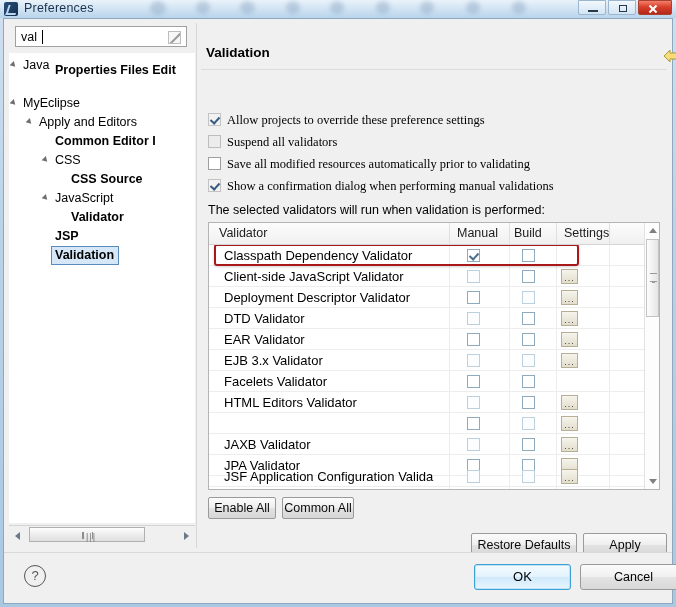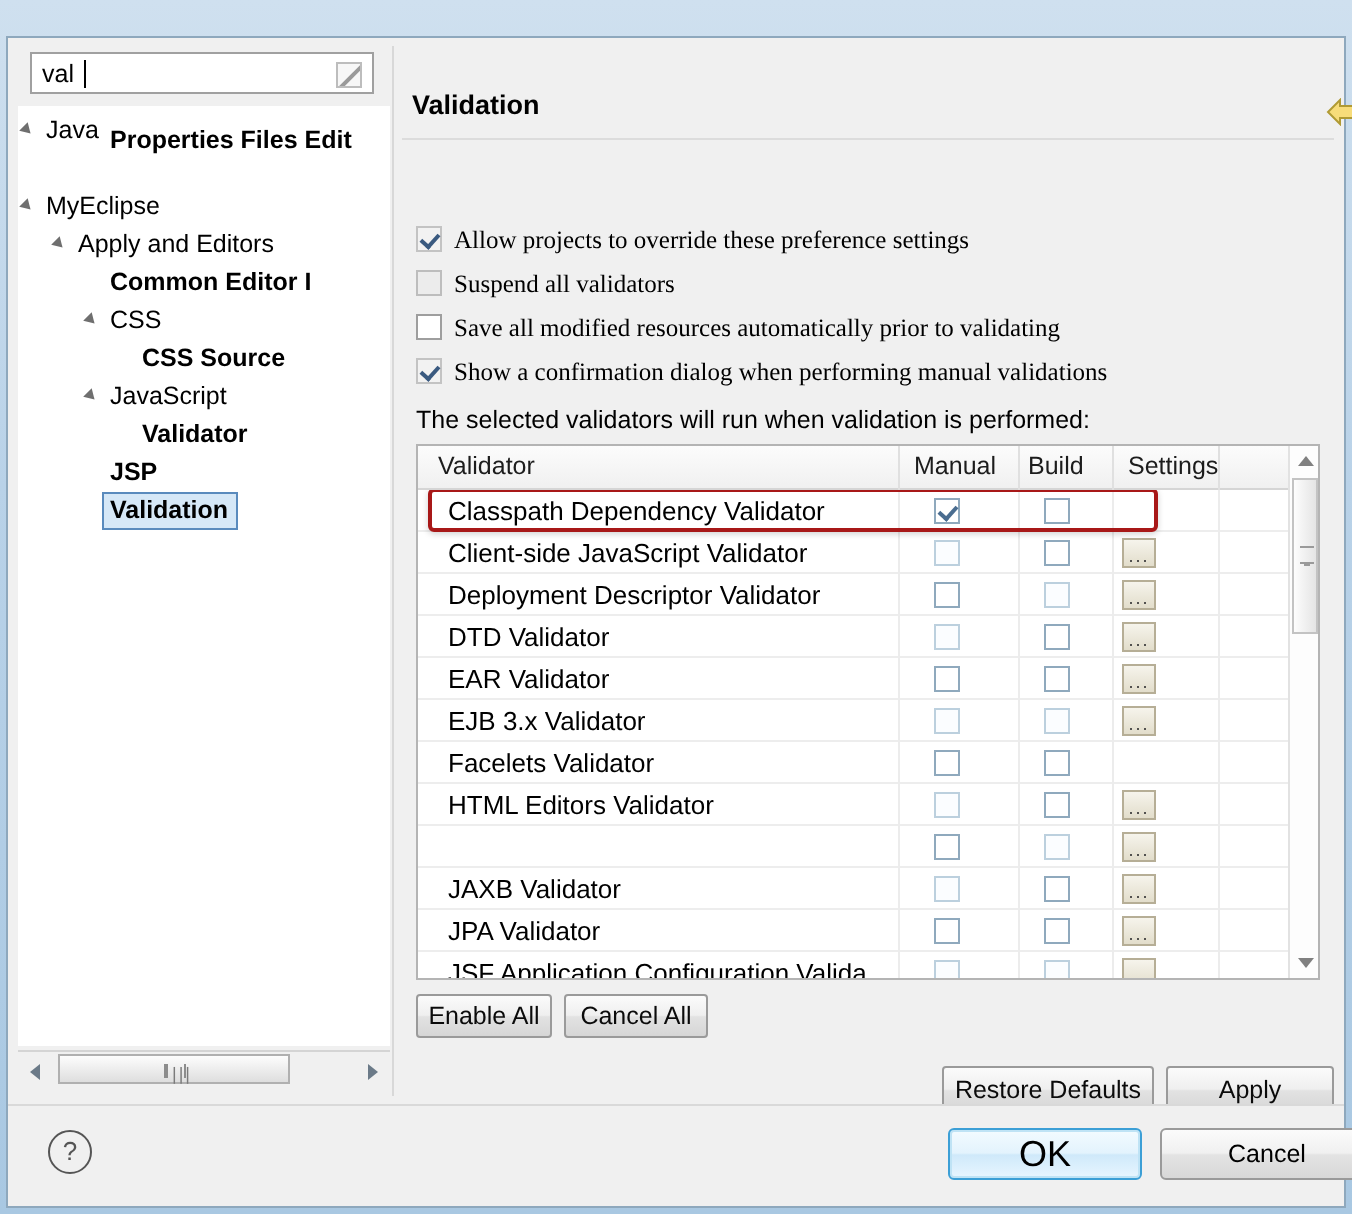--- a/index.html
+++ b/index.html
@@ -258,37 +258,62 @@
   #bottom{
     position:absolute;left:0;top:534px;width:668px;height:50px;background:#f0f0f0;
   }
   #help-icon{
     position:absolute;left:20px;top:12px;width:22px;height:22px;
     border:1.5px solid #555;border-radius:50%;box-sizing:border-box;
     font-size:13px;line-height:19px;text-align:center;color:#555;
   }
   #btn-ok{
     position:absolute;left:470px;top:11px;width:97px;height:26px;line-height:24px;
-    box-sizing:border-box;text-align:center;font-size:18px;
+    box-sizing:border-box;text-align:center;font-size:13px;
     background:linear-gradient(180deg,#f3fbff 0%,#e3f3fd 48%,#cfe9fa 52%,#e8f6ff 100%);
     border:1px solid #3c9fd6;border-radius:3px;
     box-shadow:0 0 0 1px #bfe3f5 inset;
   }
   #btn-cancel{
     position:absolute;left:576px;top:11px;width:107px;height:26px;line-height:24px;
     box-sizing:border-box;text-align:center;font-size:12.5px;
     background:linear-gradient(180deg,#fbfbfb 0%,#f0f0f0 48%,#e3e3e3 52%,#d8d8d8 100%);
     border:1px solid #9a9a9a;border-radius:3px;
   }
 </style>
 </head>
 <body>
 
 <div id="window">
 
+  <div id="titlebar">
+    <div class="blurblob" style="left:150px;width:16px;height:14px;"></div>
+    <div class="blurblob" style="left:196px;width:14px;height:13px;"></div>
+    <div class="blurblob" style="left:240px;width:15px;height:13px;"></div>
+    <div class="blurblob" style="left:286px;width:14px;height:13px;"></div>
+    <div class="blurblob" style="left:330px;width:14px;height:13px;"></div>
+    <div class="blurblob" style="left:376px;width:14px;height:13px;"></div>
+    <div class="blurblob" style="left:420px;width:14px;height:13px;"></div>
+    <div class="blurblob" style="left:466px;width:14px;height:13px;"></div>
+    <div class="blurblob" style="left:512px;width:14px;height:13px;"></div>
+
+    <div id="app-icon"></div>
+    <div id="win-title">Preferences</div>
+
+    <div class="wbtn" id="btn-min">
+        <i></i>
+      </div>
+    <div class="wbtn" id="btn-max">
+        <i></i>
+      </div>
+    <div class="wbtn" id="btn-close">
+        <i></i>
+        <u></u>
+      </div>
+  </div>
 
   <div id="client">
 
     <div id="body-area">
 
       <div id="left-pane">
 
         <div id="search-box">
           <div id="search-input">val</div>
           <div id="search-caret"></div>
@@ -429,21 +454,21 @@
                 <div class="tcb manual faded"></div>
                 <div class="tcb build"></div>
                 <div class="tsettings">...</div>
               </div>
               <div class="trow" style="top: 210px;">
                 <div class="tname">JPA Validator</div>
                 <div class="tcb manual"></div>
                 <div class="tcb build"></div>
                 <div class="tsettings">...</div>
               </div>
-              <div class="trow" style="top: 231px; text-decoration: underline;">
+              <div class="trow" style="top: 221px; text-decoration: underline;">
                 <div class="tname">JSF Application Configuration Valida</div>
                 <div class="tcb manual faded"></div>
                 <div class="tcb build faded"></div>
                 <div class="tsettings">...</div>
               </div>
               <div class="vdiv" style="left: 240px;"></div>
               <div class="vdiv" style="left: 300px;"></div>
               <div class="vdiv" style="left: 347px;"></div>
               <div class="vdiv" style="left: 400px;"></div>
               <div id="redbox" style="top: -1px; left: 5px; width: 365px;"></div>
@@ -455,21 +480,21 @@
             <div id="vs-thumb">
                 <div id="vs-grip"></div>
               </div>
             <div class="vsb-arrow" id="vs-down">
                 <span></span>
               </div>
           </div>
         </div>
 
         <div class="btn" id="btn-enable-all">Enable All</div>
-        <div class="btn" id="btn-disable-all">Cancel All</div>
+        <div class="btn" id="btn-disable-all">Common All</div>
         <div class="btn" id="btn-restore">Restore Defaults</div>
         <div class="btn" id="btn-apply">Apply</div>
       </div>
     </div>
 
     <div id="bottom-sep"></div>
     <div id="bottom">
       <div id="help-icon">?</div>
       <div id="btn-ok">OK</div>
       <div id="btn-cancel">Cancel</div>

